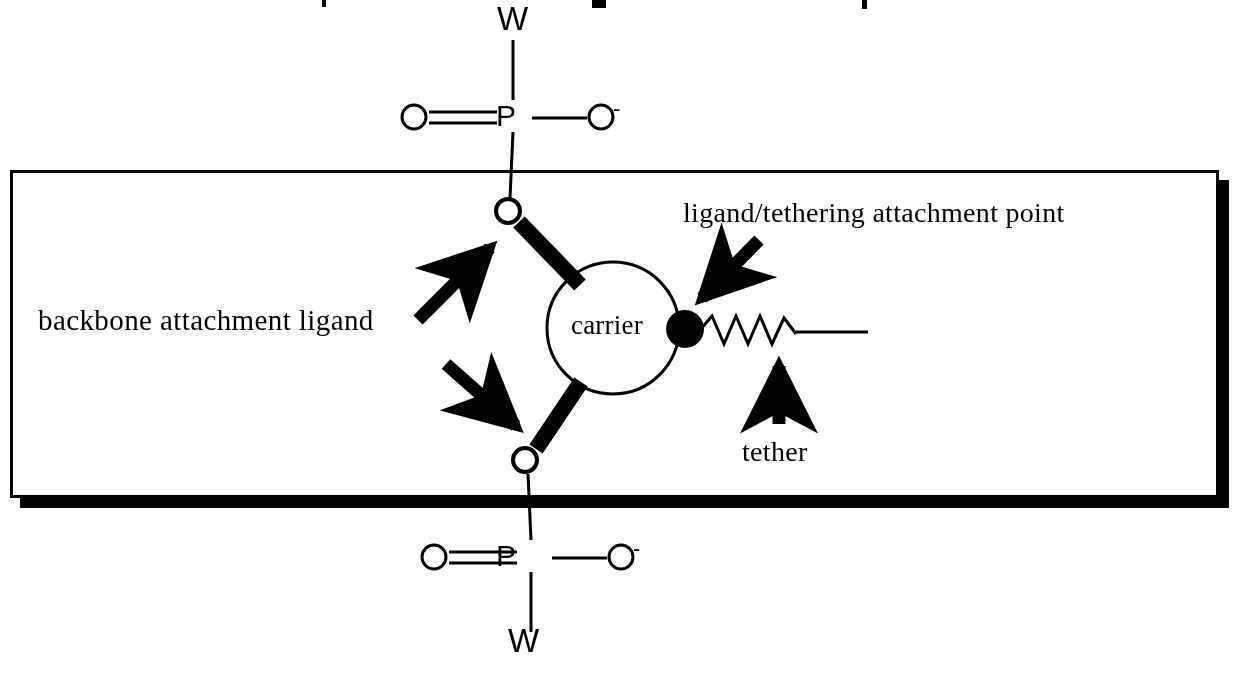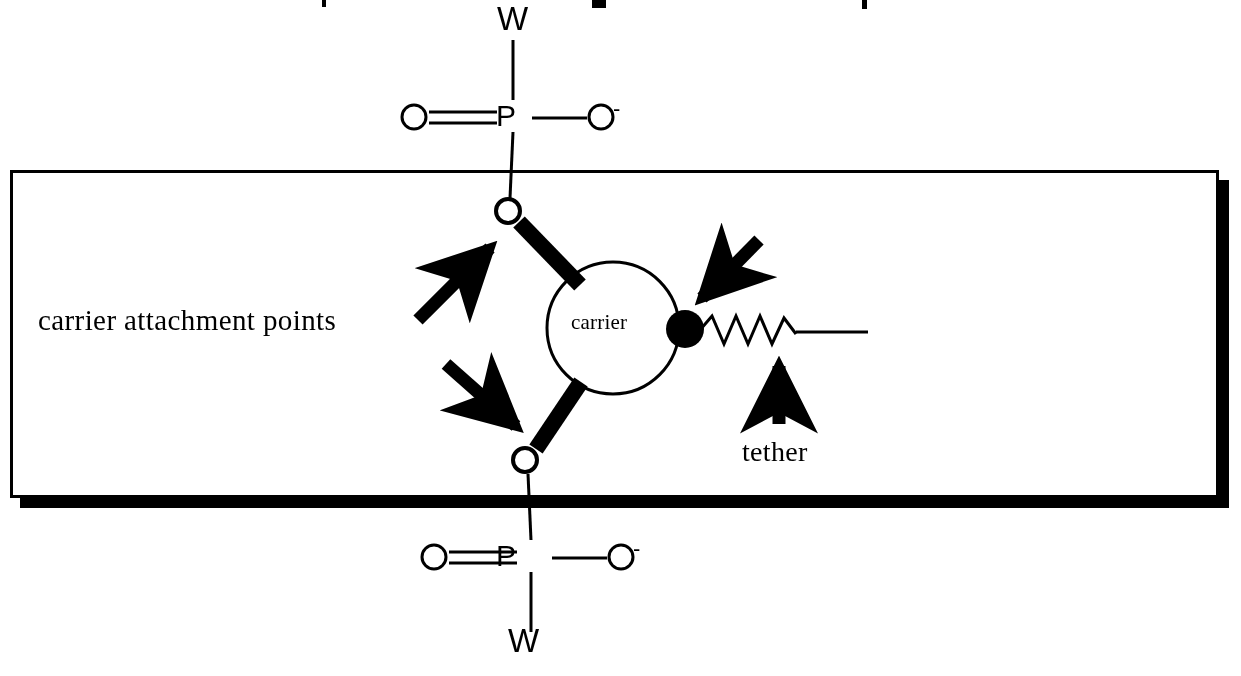--- a/index.html
+++ b/index.html
@@ -47,21 +47,21 @@
   .lbl-tether {
     left: 742px;
     top: 438px;
     font-size: 28px;
     letter-spacing: 0.3px;
     text-align: center;
   }
   .lbl-carrier {
     left: 571px;
     top: 312px;
-    font-size: 21px;
+    font-size: 27px;
     letter-spacing: 0.2px;
   }
   .lbl-ligand {
     left: 874px;
     top: 310px;
     font-size: 33px;
     letter-spacing: 0.6px;
     font-family: "Liberation Sans", sans-serif;
   }
   .atom-label {
@@ -160,16 +160,17 @@
 
   <div class="atom-label atom-w-top">W</div>
   <div class="atom-label atom-p-top">P</div>
   <div class="sup-minus sup-top">-</div>
 
   <div class="atom-label atom-p-bot">P</div>
   <div class="sup-minus sup-bot">-</div>
   <div class="atom-label atom-w-bot">W</div>
 
   <div class="diagram-label lbl-carrier">carrier</div>
-  <div class="diagram-label lbl-backbone">carrier attachment points</div>
+  <div class="diagram-label lbl-backbone">backbone attachment ligand</div>
+  <div class="diagram-label lbl-ligand-attach">ligand/tethering attachment point</div>
   <div class="diagram-label lbl-tether">tether</div>
 
 </div>
 
 </body></html>

